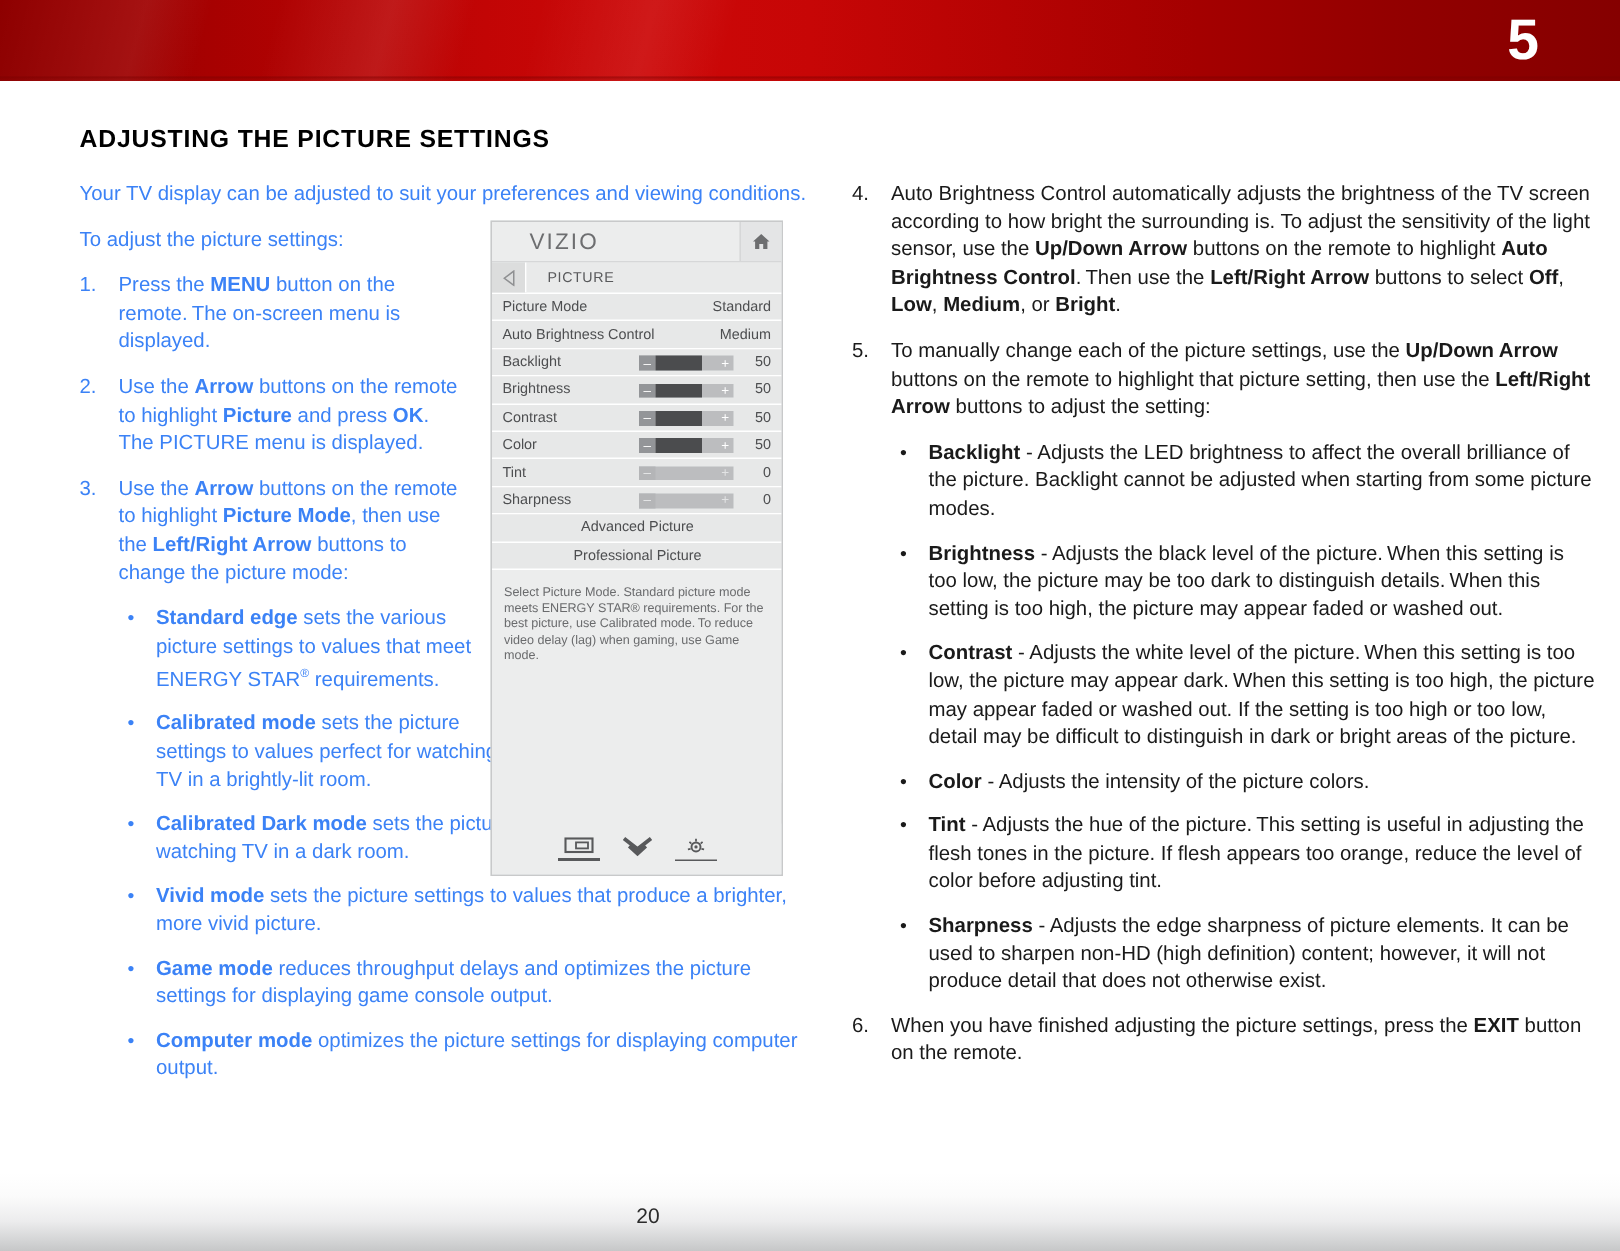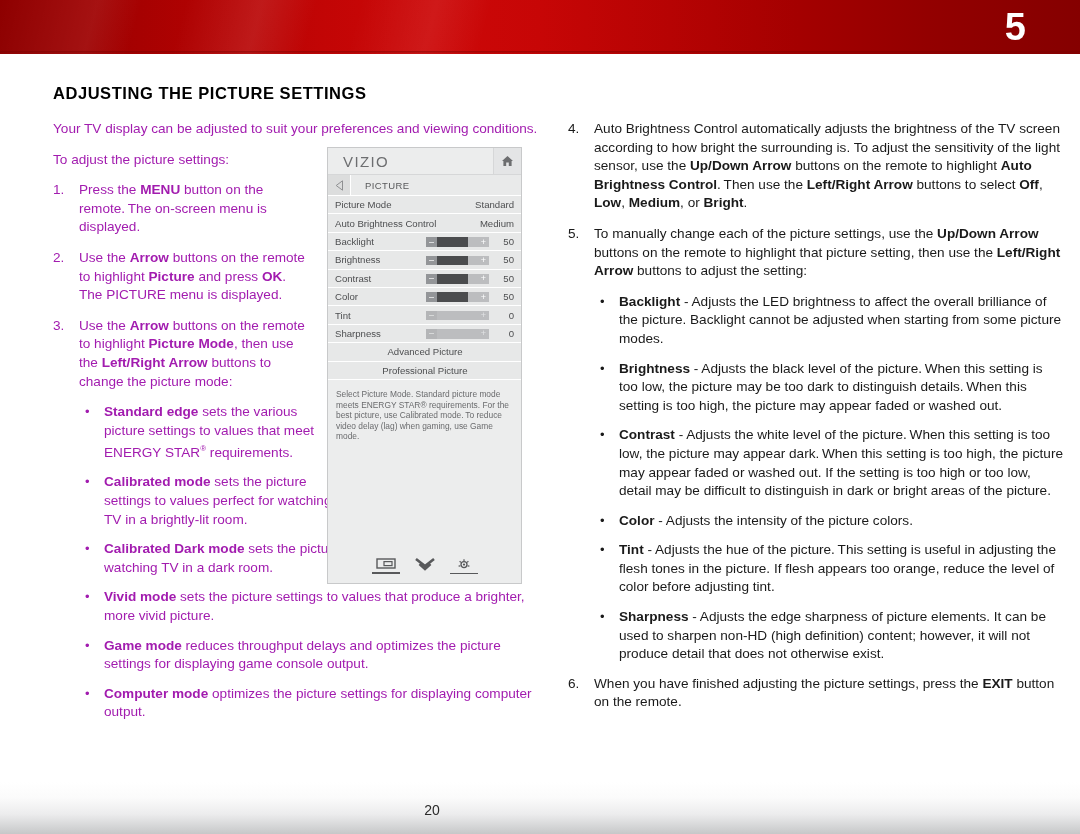--- a/index.html
+++ b/index.html
@@ -70,21 +70,21 @@
   }
   .heading {
     position: absolute; left: 36px; top: 30px;
     font-size: 16.5px; font-weight: bold;
     letter-spacing: 0.55px;
     color: #000;
   }
 
   .col-left {
     position: absolute; left: 36px; top: 66px; width: 488px;
-    font-size: 13.6px; color: #a21caf; line-height: 18.6px;
+    font-size: 13.6px; color: #3b82f6; line-height: 18.6px;
   }
   .col-right {
     position: absolute; left: 551px; top: 66px; width: 495px;
     font-size: 13.6px; color: #1a1a1a; line-height: 18.6px;
   }
 
   p.para { margin-bottom: 12px; }
   p.justify { text-align: justify; }
 
   
@@ -126,21 +126,21 @@
     overflow: hidden;
   }
   .osd-top {
     position: relative;
     height: 27px;
     background: #eceded;
     border-bottom: 1px solid #d6d7d8;
     display: flex; align-items: center;
   }
   .osd-logo {
-    margin-left: 15px;
+    margin-left: 25px;
     font-size: 15px;
     letter-spacing: 1.4px;
     color: #6d6e70;
     font-family: "Liberation Sans", sans-serif;
   }
   .osd-home {
     position: absolute; right: 0; top: 0;
     width: 28px; height: 26px;
     background: #e4e5e6;
     border-left: 1px solid #d6d7d8;

